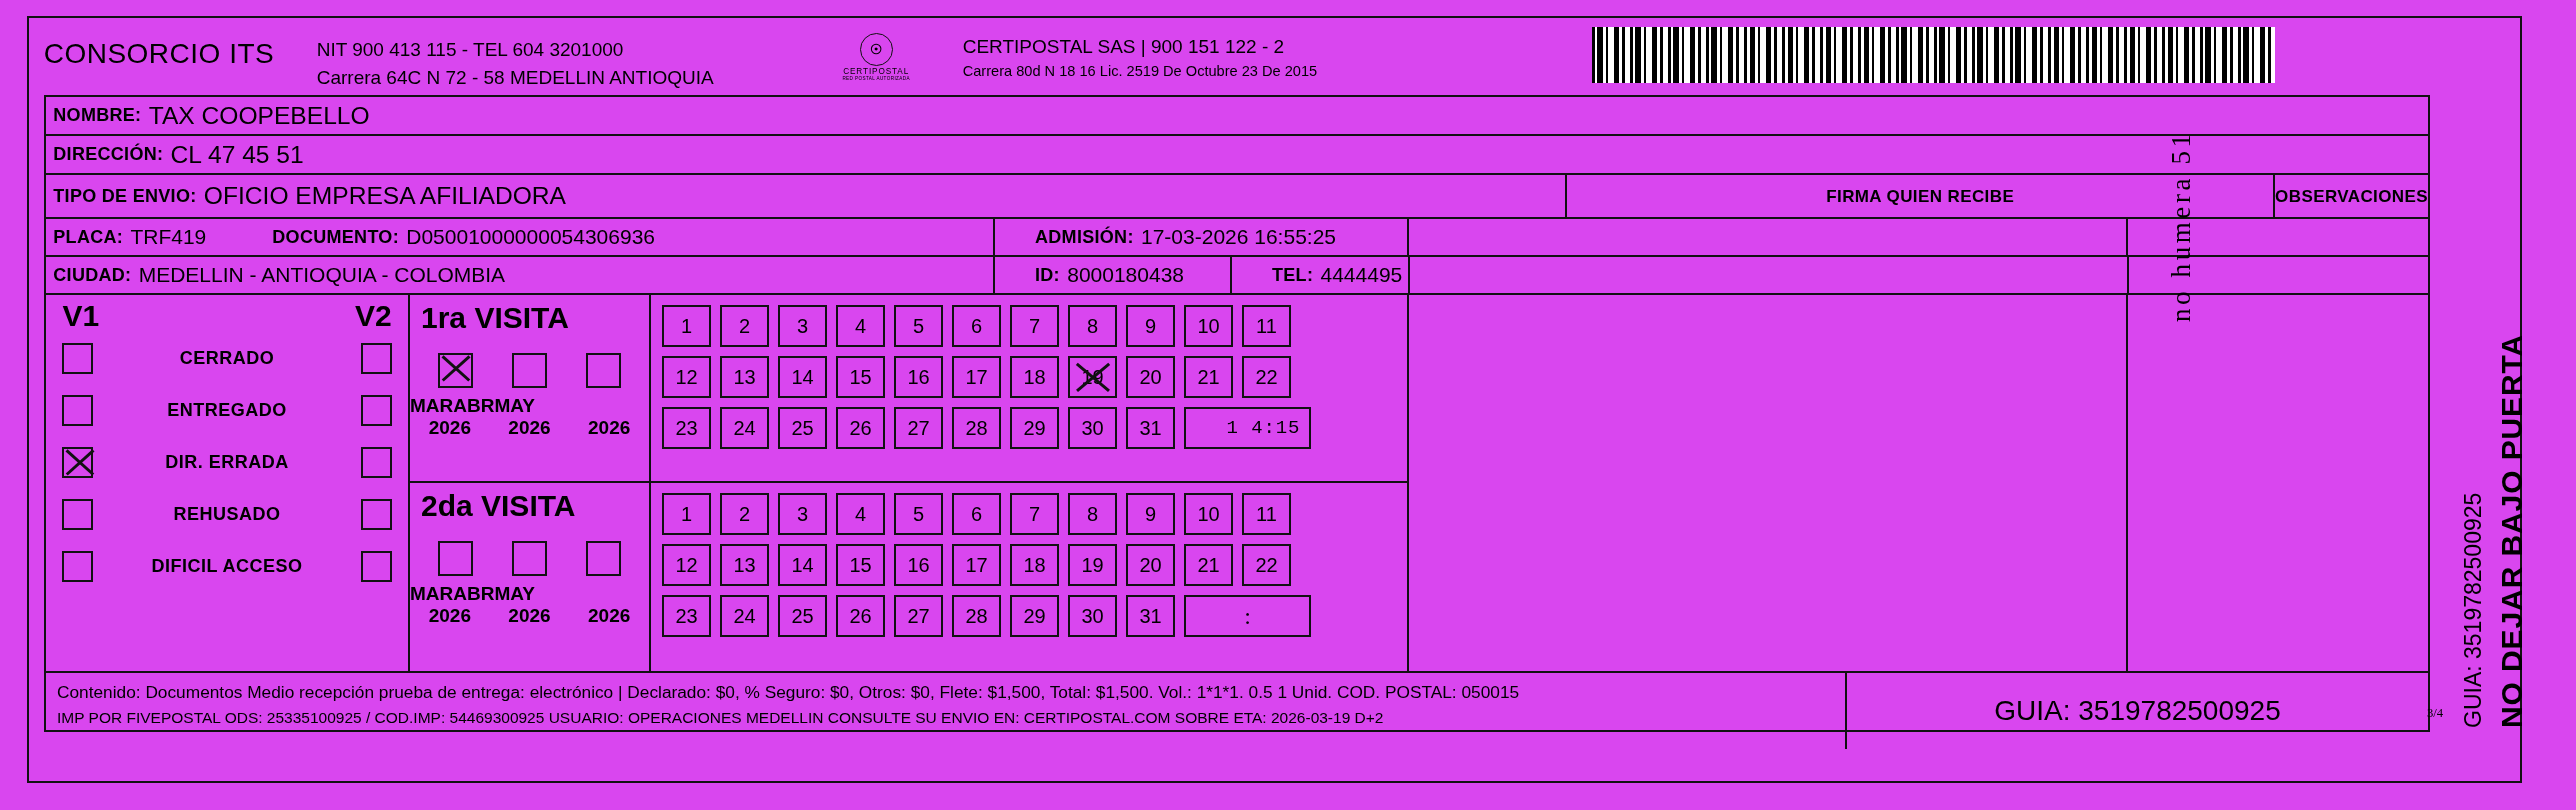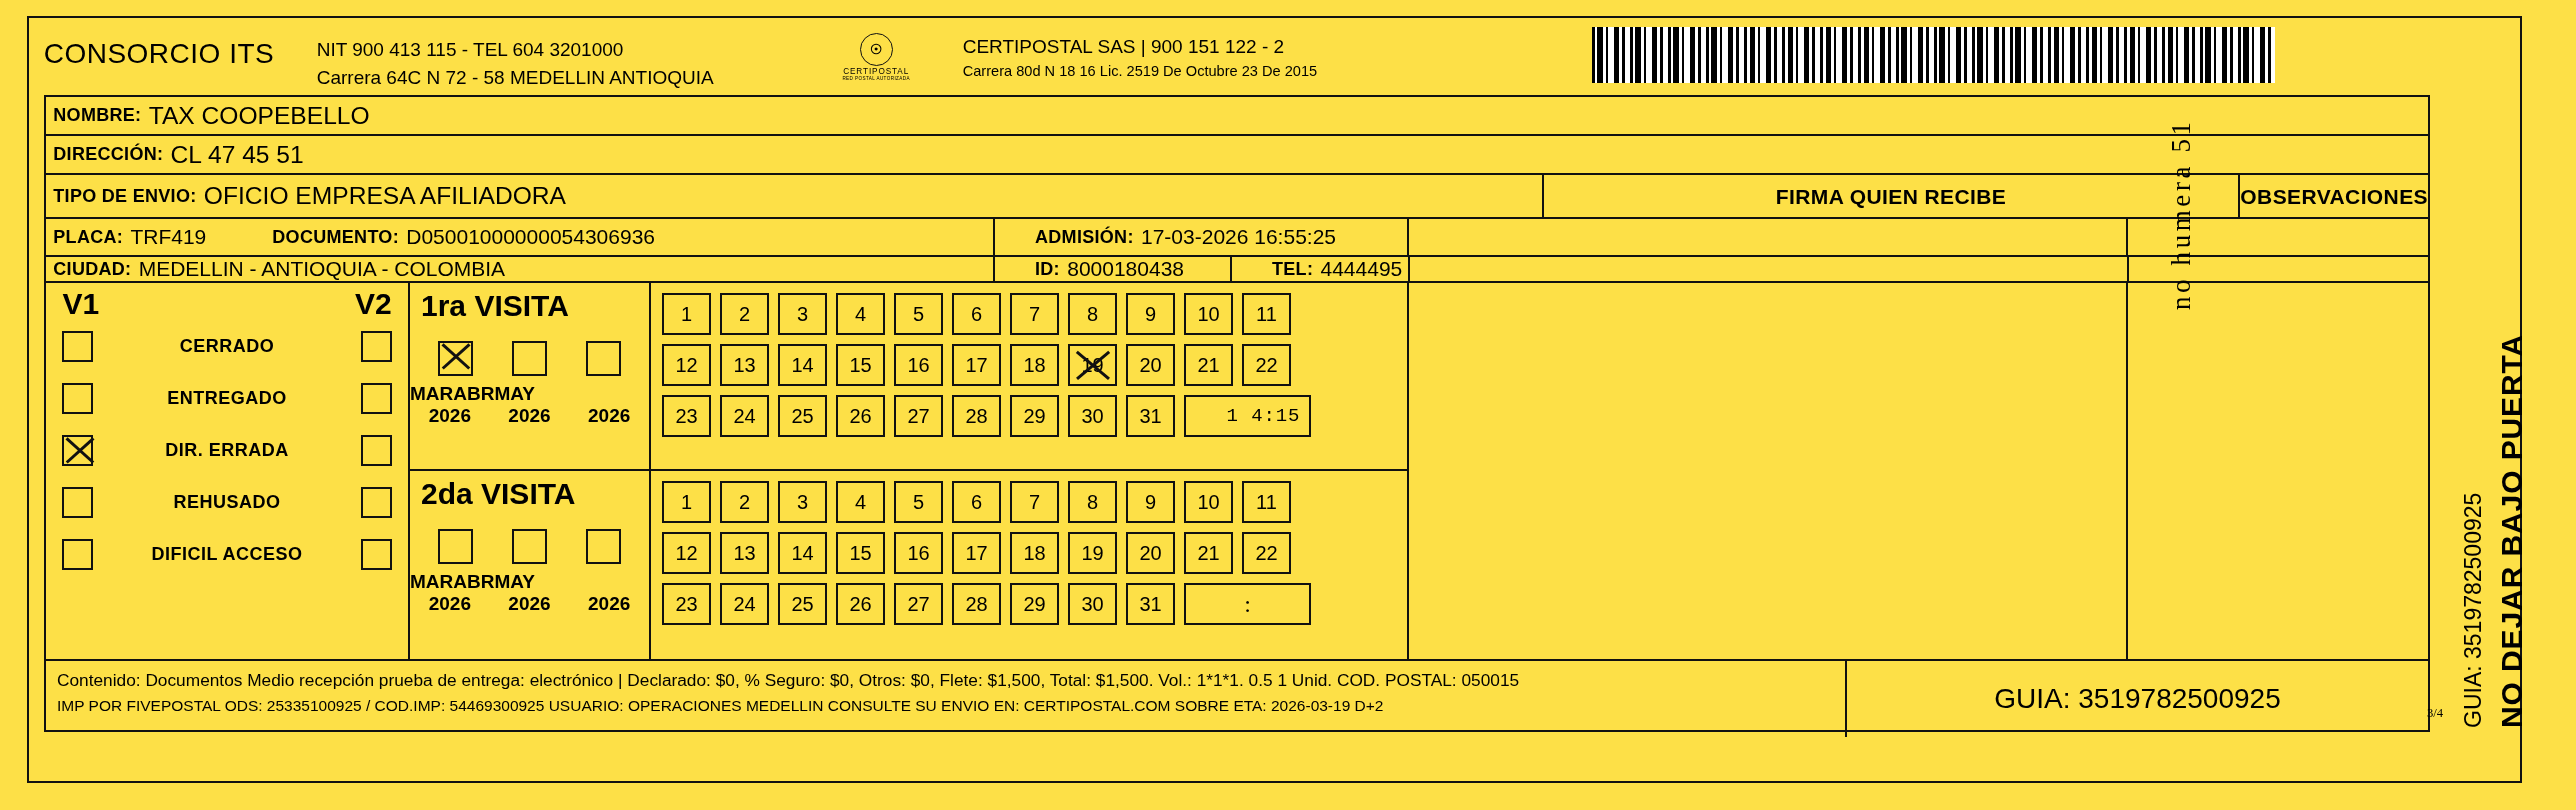--- a/index.html
+++ b/index.html
@@ -8,21 +8,21 @@
     background: #ffffff;
   }
   body {
     font-family: "Liberation Sans", sans-serif;
     color: #000;
   }
   .page {
     position: relative;
     width: 2576px;
     height: 810px;
-    background: #fde047;
+    background: #d946ef;
     overflow: hidden;
   }
   
   .label-outer {
     position: absolute;
     left: 27px;
     top: 16.4px;
     width: 2495px;
     height: 767px;
     border: 2.7px solid #111;
@@ -154,31 +154,31 @@
     width: 719px;
     border-left: 2.7px solid #111;
     box-sizing: border-box;
   }
   .obs-col {
     flex: 1;
     border-left: 2.7px solid #111;
     box-sizing: border-box;
   }
   .sub-head {
-    font-size: 21px;
+    font-size: 17px;
     font-weight: bold;
     letter-spacing: 0.4px;
     display: flex;
     align-items: center;
     justify-content: center;
     height: 44px;
   }
 
   .r-placa { height: 38px; }
-  .r-ciudad { height: 26px; }
+  .r-ciudad { height: 38px; }
 
   
   .visit-area {
     display: flex;
     height: 378px;
   }
   .v-left {
     width: 1361px;
     display: flex;
     box-sizing: border-box;

